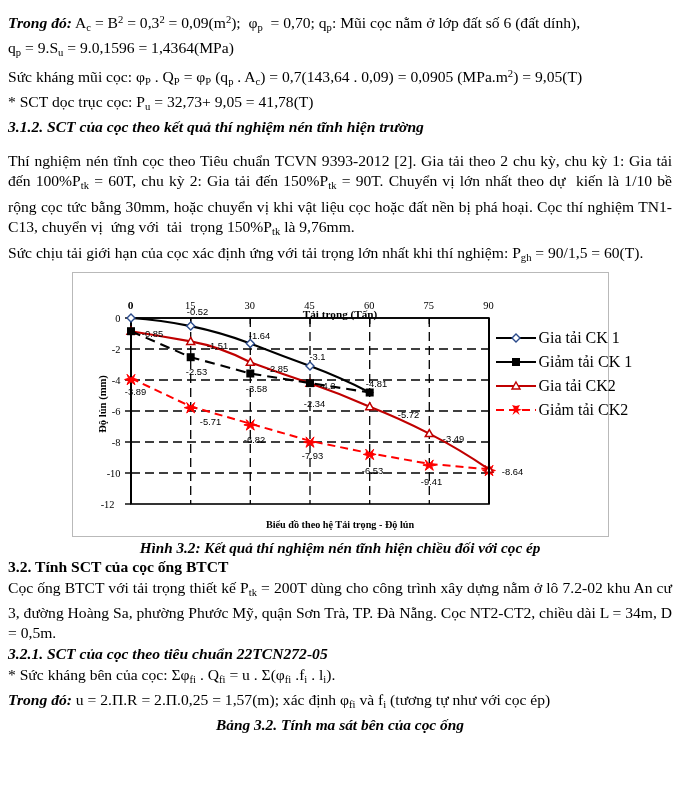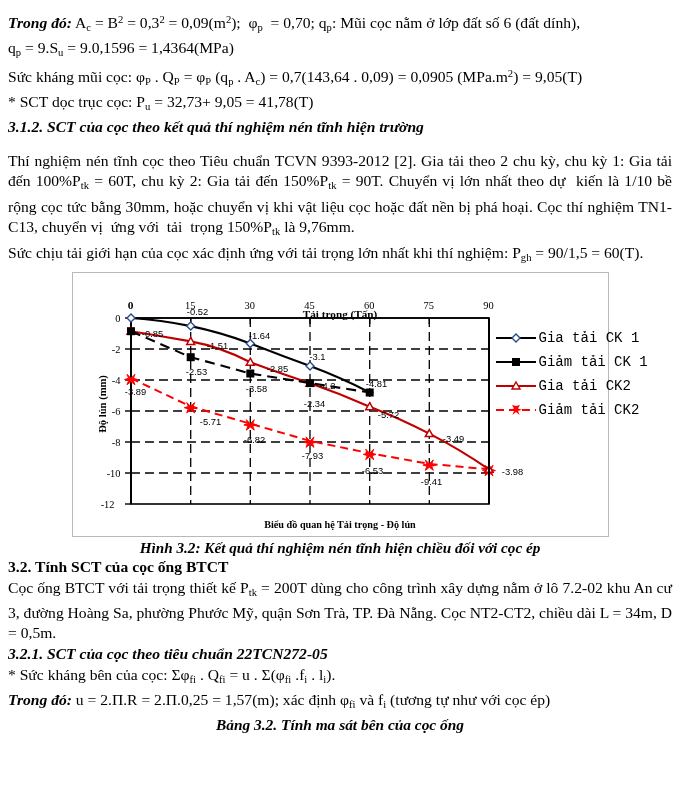--- a/index.html
+++ b/index.html
@@ -60,21 +60,21 @@
 
   .dlabel {
     position:absolute; font-size:9.4px;
     font-family:"Liberation Sans", sans-serif;
     white-space:nowrap; transform:translate(-50%,-50%);
   }
   .legend { position:absolute; }
   .legend-row { display:flex; align-items:center; height:24px; }
   .legend-mark { width:42px; height:14px; position:relative; flex:0 0 42px; }
   .legend-text {
-    font-size:14px; font-family:Liberation Mono, monospace;
+    font-size:16px; font-family:Liberation Serif, serif;
     margin-left:2px; white-space:nowrap;
   }
 
   .figcap { text-align:center; font-style:italic; font-weight:bold; font-size:15.2px; margin-top:2px; }
   .tblcap { text-align:center; font-style:italic; font-weight:bold; font-size:15.4px; margin-top:1px; }
 </style>
 </head>
 <body>
 
 <div class="page">
@@ -110,21 +110,21 @@
       Sức chịu tải giới hạn của cọc xác định ứng với tải trọng lớn nhất khi thí nghiệm: P<sub>gh</sub> =
       90/1,5 = 60(T).
     </p>
   </div>
 
   <div class="chart-box">
     <div class="chart-inner">
 
       <div class="axis-title-top">Tải trọng (Tấn)</div>
       <div class="ylabel">Độ lún (mm)</div>
-      <div class="chart-caption">Biểu đồ quan hệ Tải trọng - Độ lún</div>
+      <div class="chart-caption">Biểu đồ theo hệ Tải trọng - Độ lún</div>
 
       <svg class="plotsvg" width="537" height="265" viewBox="0 0 537 265">
 
         <rect x="58" y="45" width="358" height="186" fill="none" stroke="#000" stroke-width="1.6"></rect>
 
         <g stroke="#000" stroke-width="1.3" stroke-dasharray="9,5">
           <line x1="58" y1="76" x2="416" y2="76"></line>
           <line x1="58" y1="107" x2="416" y2="107"></line>
           <line x1="58" y1="138" x2="416" y2="138"></line>
           <line x1="58" y1="169" x2="416" y2="169"></line>
@@ -225,23 +225,23 @@
       <div class="dlabel" style="left:304px; top:110px;">-4.81</div>
 
       <div class="dlabel" style="left:80px;  top:60px;">-0.85</div>
       <div class="dlabel" style="left:124px; top:98px;">-2.53</div>
       <div class="dlabel" style="left:184px; top:115px;">-3.58</div>
       <div class="dlabel" style="left:255px; top:112px;">-4.2</div>
 
       <div class="dlabel" style="left:145px; top:72px;">-1.51</div>
       <div class="dlabel" style="left:205px; top:95px;">-2.85</div>
       <div class="dlabel" style="left:242px; top:130px;">-2.34</div>
-      <div class="dlabel" style="left:316px; top:141px;">-5.72</div>
+      <div class="dlabel" style="left:336px; top:141px;">-5.72</div>
       <div class="dlabel" style="left:381px; top:165px;">-3.49</div>
-      <div class="dlabel" style="left:440px; top:198px;">-3.98</div>
+      <div class="dlabel" style="left:440px; top:198px;">-8.64</div>
 
       <div class="dlabel" style="left:63px;  top:118px;">-3.89</div>
       <div class="dlabel" style="left:122px; top:148px;margin-left:16px;">-5.71</div>
       <div class="dlabel" style="left:182px; top:166px;">-6.82</div>
       <div class="dlabel" style="left:240px; top:182px;">-7.93</div>
       <div class="dlabel" style="left:300px; top:197px;">-6.53</div>
       <div class="dlabel" style="left:359px; top:208px;">-9.41</div>
 
       <div class="legend" style="left:422px; top:53px;">
         <div class="legend-row">

